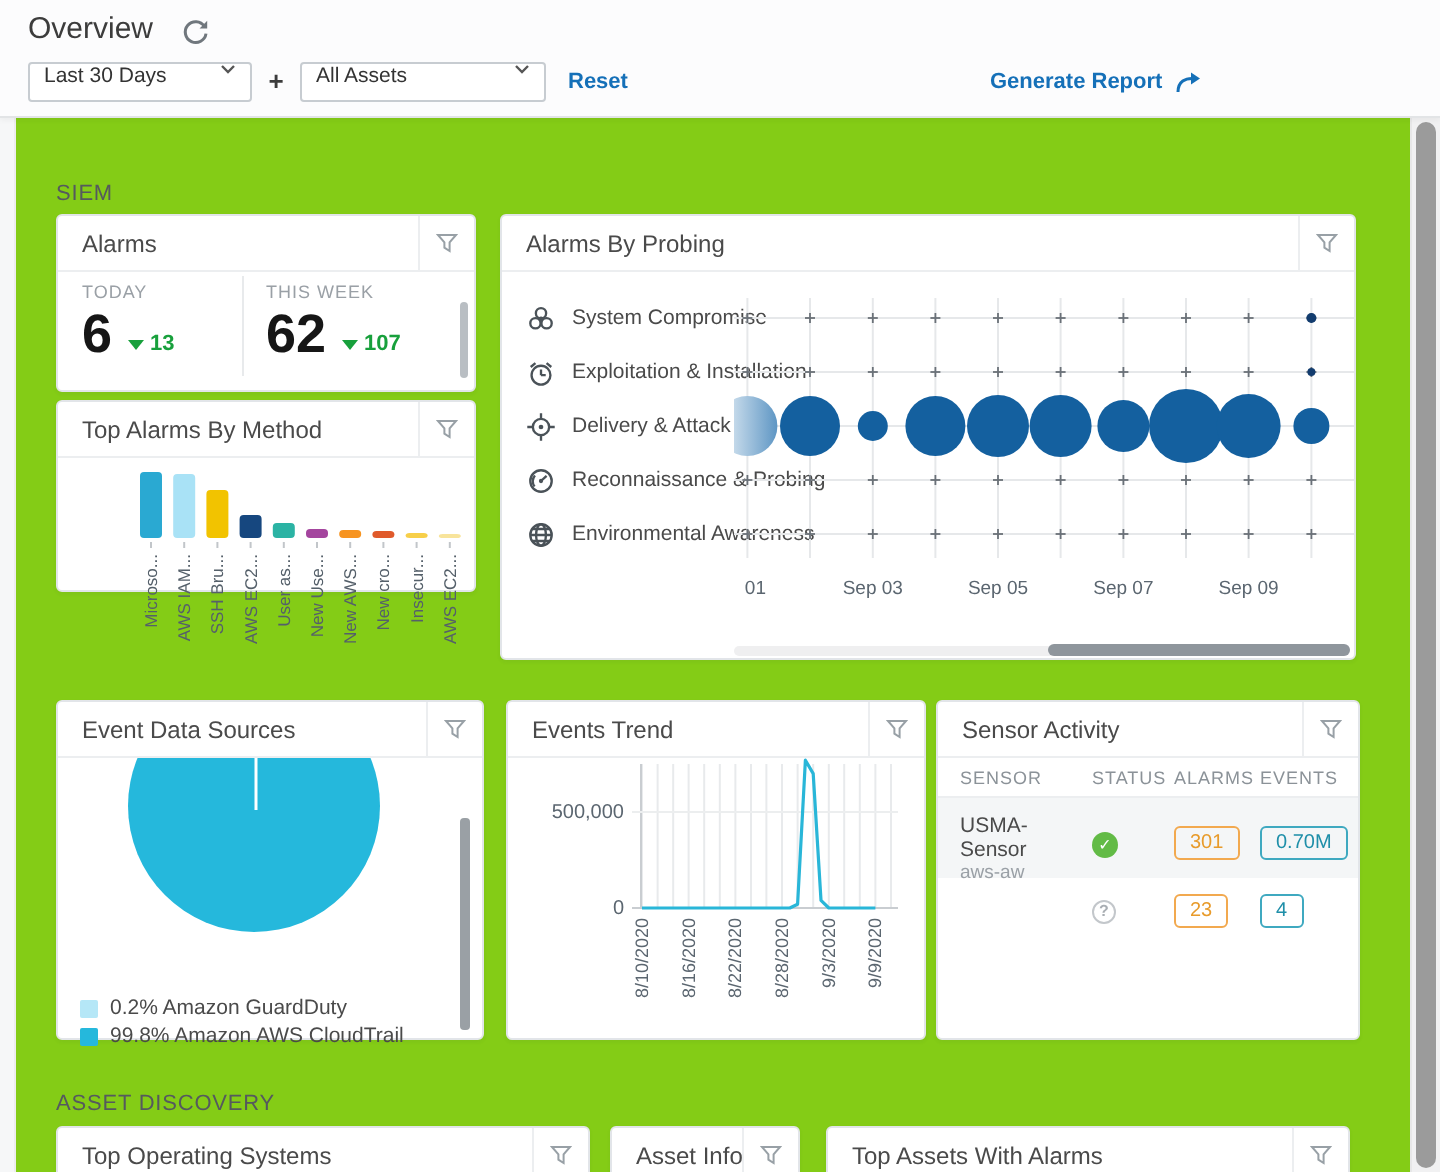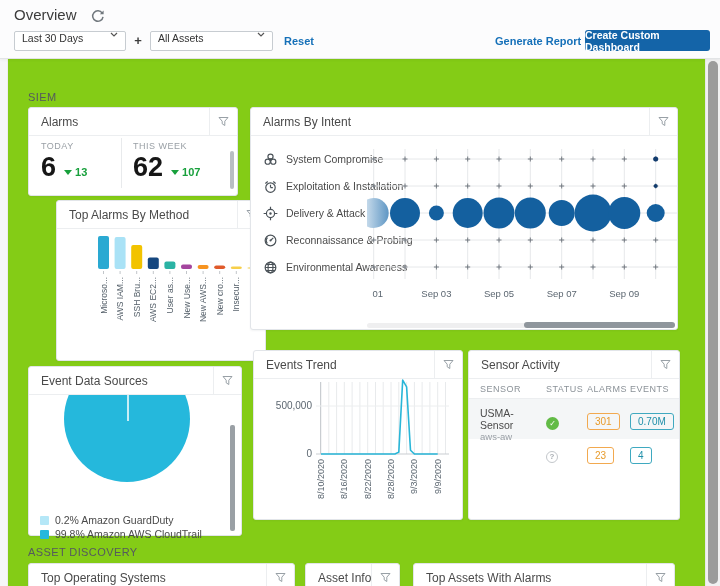--- a/index.html
+++ b/index.html
@@ -108,21 +108,20 @@
     </div>
     <span class="lnk" style="left:284px;top:35px;">Reset</span>
 
     <span class="lnk" style="left:495px;top:35px;display:flex;align-items:center;">
       <span>Generate Report</span>
       <svg width="15" height="12" viewBox="0 0 15 12" style="margin-left:6px;">
         <path d="M2 11 C2 5.5, 6 4.2, 9 4.2" fill="none" stroke="#1570b8" stroke-width="1.5"></path>
         <path d="M8.5 1.2 L13 4.2 L8.5 7.2 Z" fill="#1570b8"></path>
       </svg>
     </span>
-    <div class="cta">Create Custom Dashboard</div>
   </div>
 
   <div class="left-gutter"></div>
   <div class="page-scroll-track"></div>
   <div class="page-scroll-thumb"></div>
 
   <div class="section-label" style="left:28px;top:91px;">SIEM</div>
 
   <div class="card" style="left:28px;top:107px;width:210px;height:89px;">
     <div class="card-h">
@@ -150,21 +149,21 @@
         <span class="stat-num">62</span>
         <span class="delta">
             <span class="tri-down"></span>
           <span class="delta-num">107</span>
           </span>
       </div>
     </div>
     <div class="mini-scroll" style="left:201px;top:43px;width:4px;height:38px;"></div>
   </div>
 
-  <div class="card" style="left:28px;top:200px;width:210px;height:161px;margin-left:28px;">
+  <div class="card" style="left:28px;top:200px;width:210px;height:96px;">
     <div class="card-h">
       <div class="card-title">Top Alarms By Method</div>
       <div class="filter-btn">
         <svg width="11" height="11" viewBox="0 0 11 11">
           <path d="M1 1.5 H10 L6.8 5.2 V9.5 L4.2 7.8 V5.2 Z" fill="none" stroke="#98a0a6" stroke-width="1"></path>
           </svg>
       </div>
     </div>
     <svg class="abs" style="left:0;top:28px;" width="208" height="100">
         <rect x="41.0" y="7.0" width="11" height="33" rx="2" fill="#2aa9d2"></rect>
@@ -195,21 +194,21 @@
         <line x1="179.3" y1="42" x2="179.3" y2="45" stroke="#c2c6ca" stroke-width="1"></line>
         <text transform="translate(182.3,48) rotate(-90)" text-anchor="end" font-size="8.5" fill="#55606a">Insecur...</text>
         <rect x="190.4" y="38.0" width="11" height="2" rx="2" fill="#f8e49b"></rect>
         <line x1="195.9" y1="42" x2="195.9" y2="45" stroke="#c2c6ca" stroke-width="1"></line>
         <text transform="translate(198.9,48) rotate(-90)" text-anchor="end" font-size="8.5" fill="#55606a">AWS EC2...</text>
       </svg>
   </div>
 
   <div class="card" style="left:250px;top:107px;width:428px;height:223px;">
     <div class="card-h">
-      <div class="card-title">Alarms By Intent</div>
+      <div class="card-title">Alarms By Probing</div>
       <div class="filter-btn">
         <svg width="11" height="11" viewBox="0 0 11 11">
           <path d="M1 1.5 H10 L6.8 5.2 V9.5 L4.2 7.8 V5.2 Z" fill="none" stroke="#98a0a6" stroke-width="1"></path>
           </svg>
       </div>
     </div>
 
     <div class="legend-item" style="top:43px;">
       <svg width="15" height="15" viewBox="0 0 14 14">
         <g fill="none" stroke="#4a5258" stroke-width="1.1">
@@ -405,21 +404,21 @@
         <text x="126.7" y="161" text-anchor="middle" font-size="9.5" fill="#5b6670">01</text>
         <text x="185.4" y="161" text-anchor="middle" font-size="9.5" fill="#5b6670">Sep 03</text>
         <text x="248.0" y="161" text-anchor="middle" font-size="9.5" fill="#5b6670">Sep 05</text>
         <text x="310.7" y="161" text-anchor="middle" font-size="9.5" fill="#5b6670">Sep 07</text>
         <text x="373.3" y="161" text-anchor="middle" font-size="9.5" fill="#5b6670">Sep 09</text>
       </svg>
     <div class="h-scroll-track" style="left:116px;top:215px;width:308px;height:5px;"></div>
     <div class="h-scroll-thumb" style="left:273px;top:214px;width:151px;height:6px;"></div>
   </div>
 
-  <div class="card" style="left:28px;top:366px;width:214px;height:170px;">
+  <div class="card" style="left:28px;top:350px;width:214px;height:170px;">
     <div class="card-h">
       <div class="card-title">Event Data Sources</div>
       <div class="filter-btn">
         <svg width="11" height="11" viewBox="0 0 11 11">
           <path d="M1 1.5 H10 L6.8 5.2 V9.5 L4.2 7.8 V5.2 Z" fill="none" stroke="#98a0a6" stroke-width="1"></path>
           </svg>
       </div>
     </div>
     <svg class="abs" style="left:0;top:28px;" width="212" height="95">
         <circle cx="98" cy="24" r="63" fill="#25b8dc"></circle>

